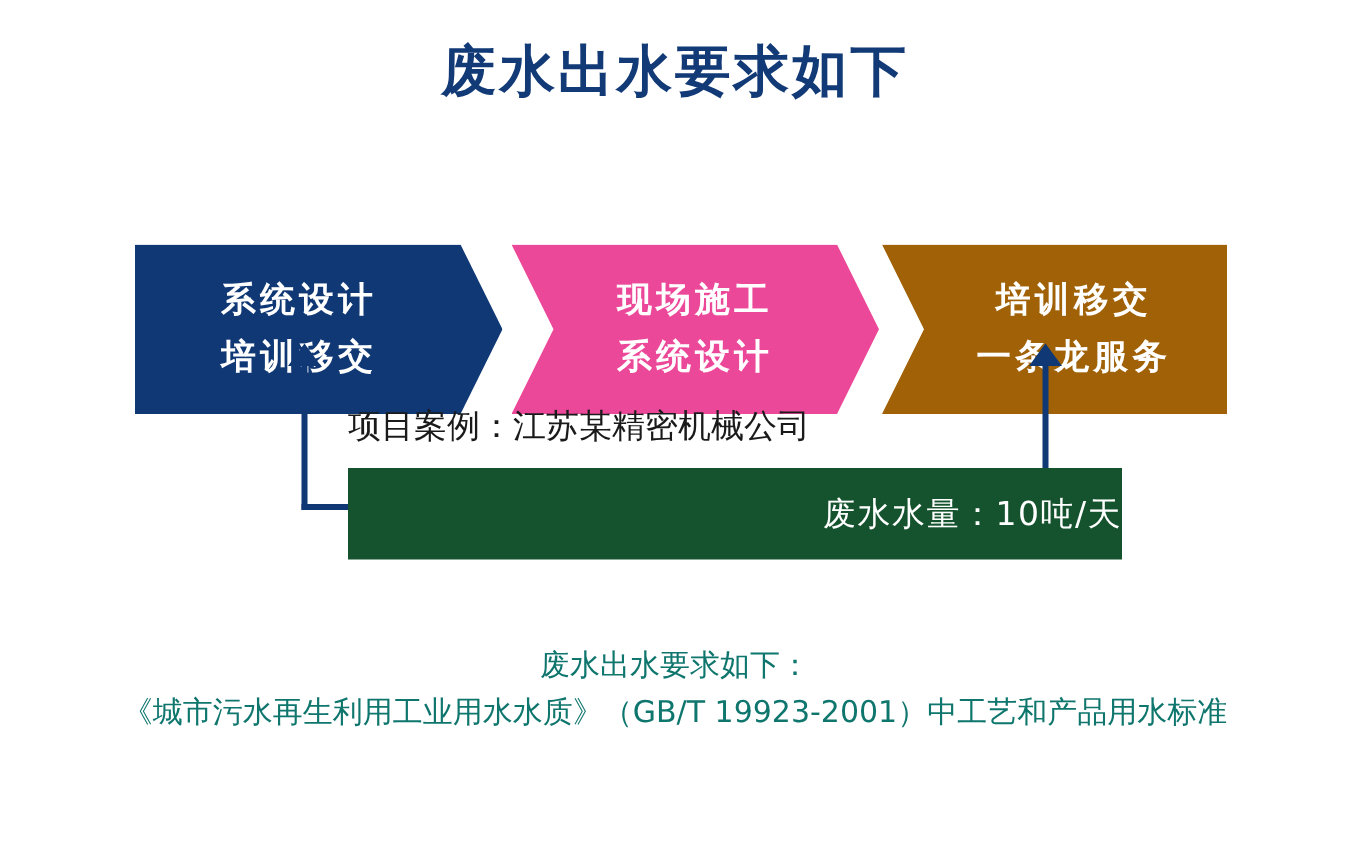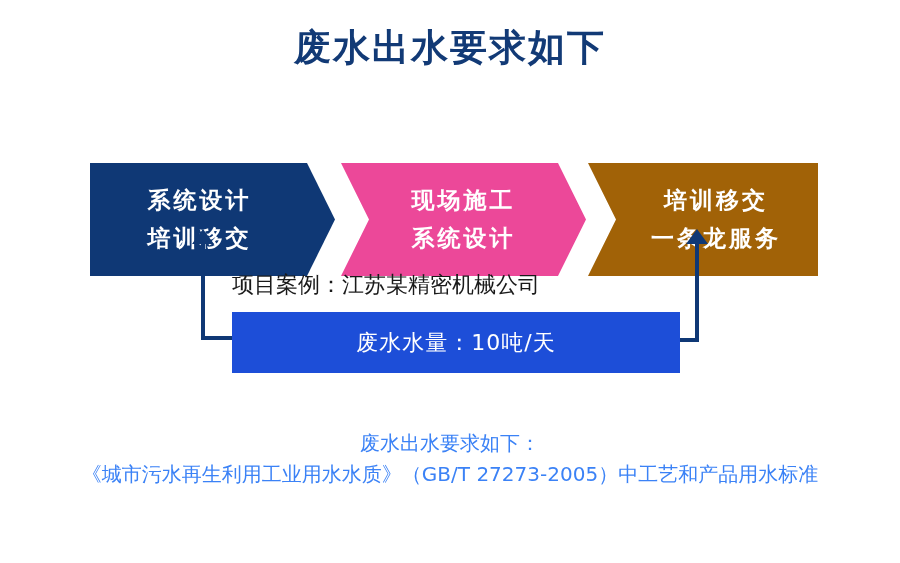--- a/index.html
+++ b/index.html
@@ -115,41 +115,41 @@
     font-size: 22px;
     color: #1a1a1a;
     line-height: 1.4;
   }
 
   
   .info-box {
     position: absolute;
     left: 232px;
     top: 312px;
-    width: 448px;
+    width: 516px;
     height: 61px;
-    background: #1d4ed8;
+    background: #14532d;
     display: flex;
     align-items: center;
-    justify-content: center;
+    justify-content: flex-end;
   }
   .info-box-text {
     color: #ffffff;
     font-size: 22px;
     letter-spacing: 1px;
   }
 
   
   .footer {
     position: absolute;
     left: 0;
     top: 428px;
     width: 900px;
     text-align: center;
-    color: #3b82f6;
+    color: #0f766e;
     font-size: 20px;
     line-height: 1.55;
   }
   .footer .fline { display: block; white-space: nowrap; }
 </style>
 </head>
 <body>
 
 <div id="canvas">
 
@@ -179,16 +179,16 @@
   <div class="arrowhead arrow-right"></div>
 
   <div class="case-caption">项目案例：江苏某精密机械公司</div>
 
   <div class="info-box">
     <span class="info-box-text">废水水量：10吨/天</span>
   </div>
 
   <div class="footer">
     <span class="fline">废水出水要求如下：</span>
-    <span class="fline">《城市污水再生利用工业用水水质》（GB/T 27273-2005）中工艺和产品用水标准</span>
+    <span class="fline">《城市污水再生利用工业用水水质》（GB/T 19923-2001）中工艺和产品用水标准</span>
   </div>
 
 </div>
 
 </body></html>

